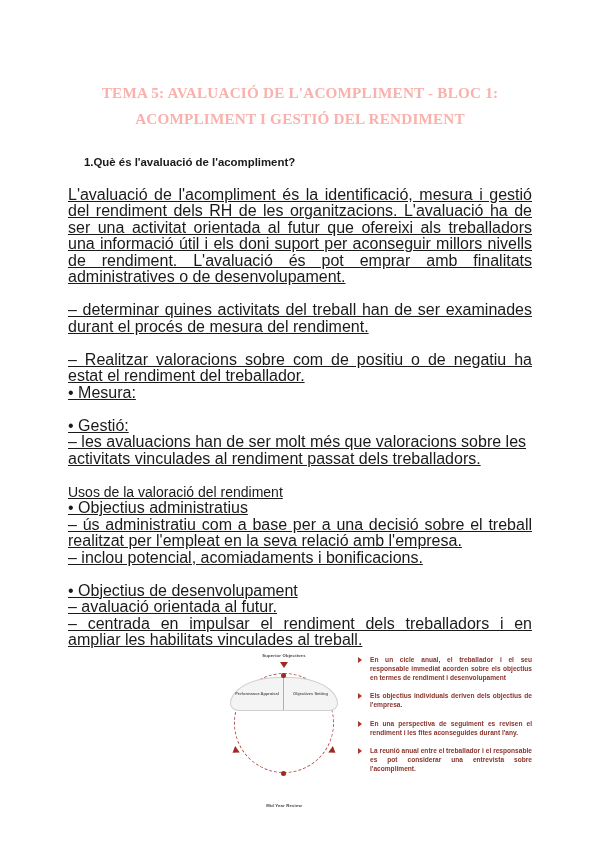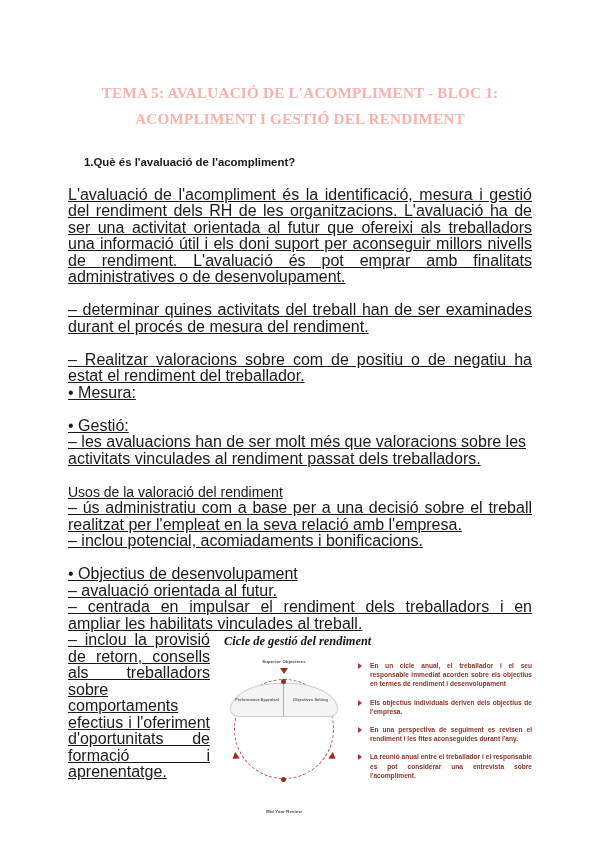--- a/index.html
+++ b/index.html
@@ -217,33 +217,33 @@
     <p class="body nojust">• Mesura:</p>
 
     <div class="spacer"></div>
 
     <p class="body nojust">• Gestió:</p>
     <p class="body nojust">– les avaluacions han de ser molt més que valoracions sobre les activitats vinculades al rendiment passat dels treballadors.</p>
 
     <div class="spacer"></div>
 
     <p class="h-underline">Usos de la valoració del rendiment</p>
+    <p class="body nojust">• Objectius administratius</p>
     <p class="body">– ús administratiu com a base per a una decisió sobre el treball realitzat per l'empleat en la seva relació amb l'empresa.</p>
     <p class="body nojust">– inclou potencial, acomiadaments i bonificacions.</p>
 
     <div class="spacer"></div>
 
     <p class="body nojust">• Objectius de desenvolupament</p>
     <p class="body nojust">– avaluació orientada al futur.</p>
     <p class="body">– centrada en impulsar el rendiment dels treballadors i en ampliar les habilitats vinculades al treball.</p>
 
     <div class="wrap-zone clearfix">
 
       <figure class="fig-float">
-        <figcaption class="fig-caption">Cicle de gestió del rendiment</figcaption>
         <div class="fig-body">
 
           <div class="cycle">
             <div class="top-label">Superior Objectives</div>
             <div class="marker top"></div>
             <div class="ring"></div>
             <div class="wedge">
               <div class="half left">Performance Appraisal</div>
               <div class="half right">Objectives Setting</div>
             </div>
@@ -269,18 +269,17 @@
             </div>
             <div class="bul">
               <span class="tri"></span>
               <span>La reunió anual entre el treballador i el responsable es pot considerar una entrevista sobre l'acompliment.</span>
             </div>
           </div>
 
         </div>
       </figure>
 
-      <p class="body">– inclou la provisió de retorn, consells als treballadors sobre comportaments efectius i l'oferiment d'oportunitats de formació i aprenentatge.</p>
 
     </div>
 
   </div>
 </div>
 
 </body></html>

